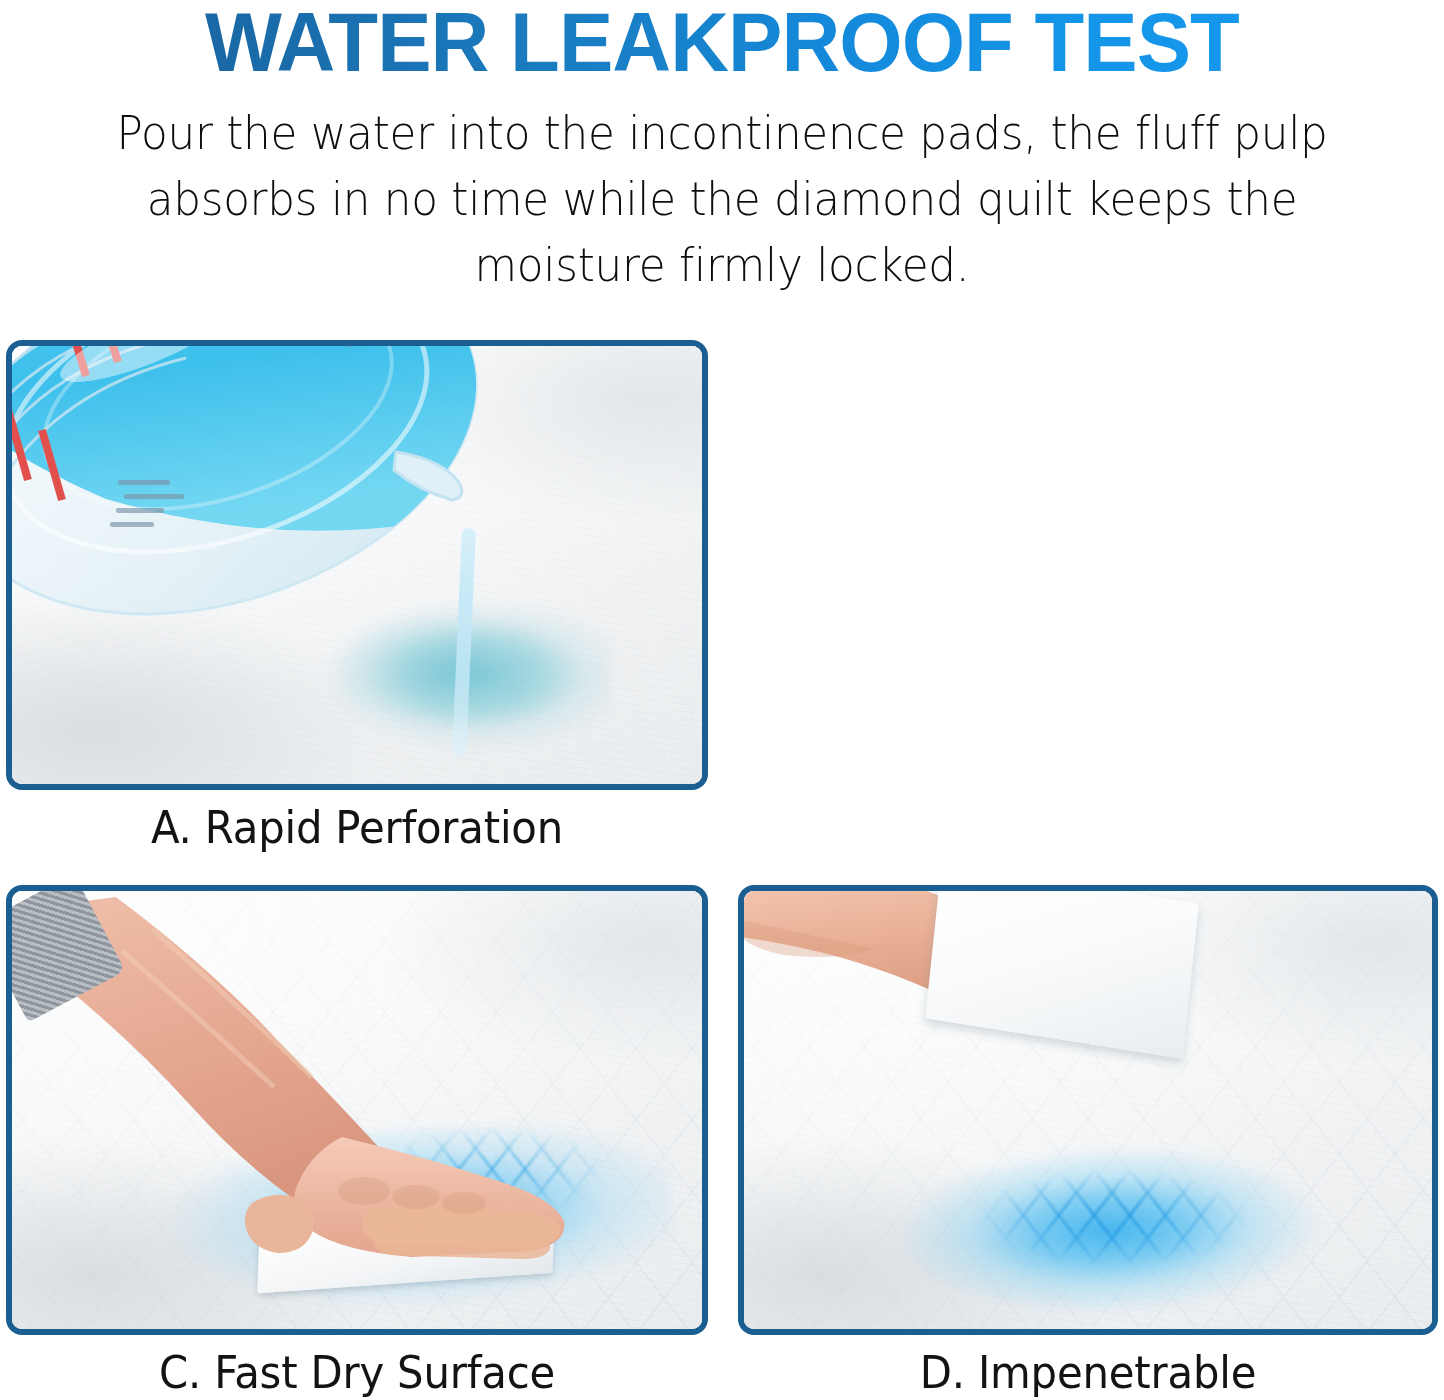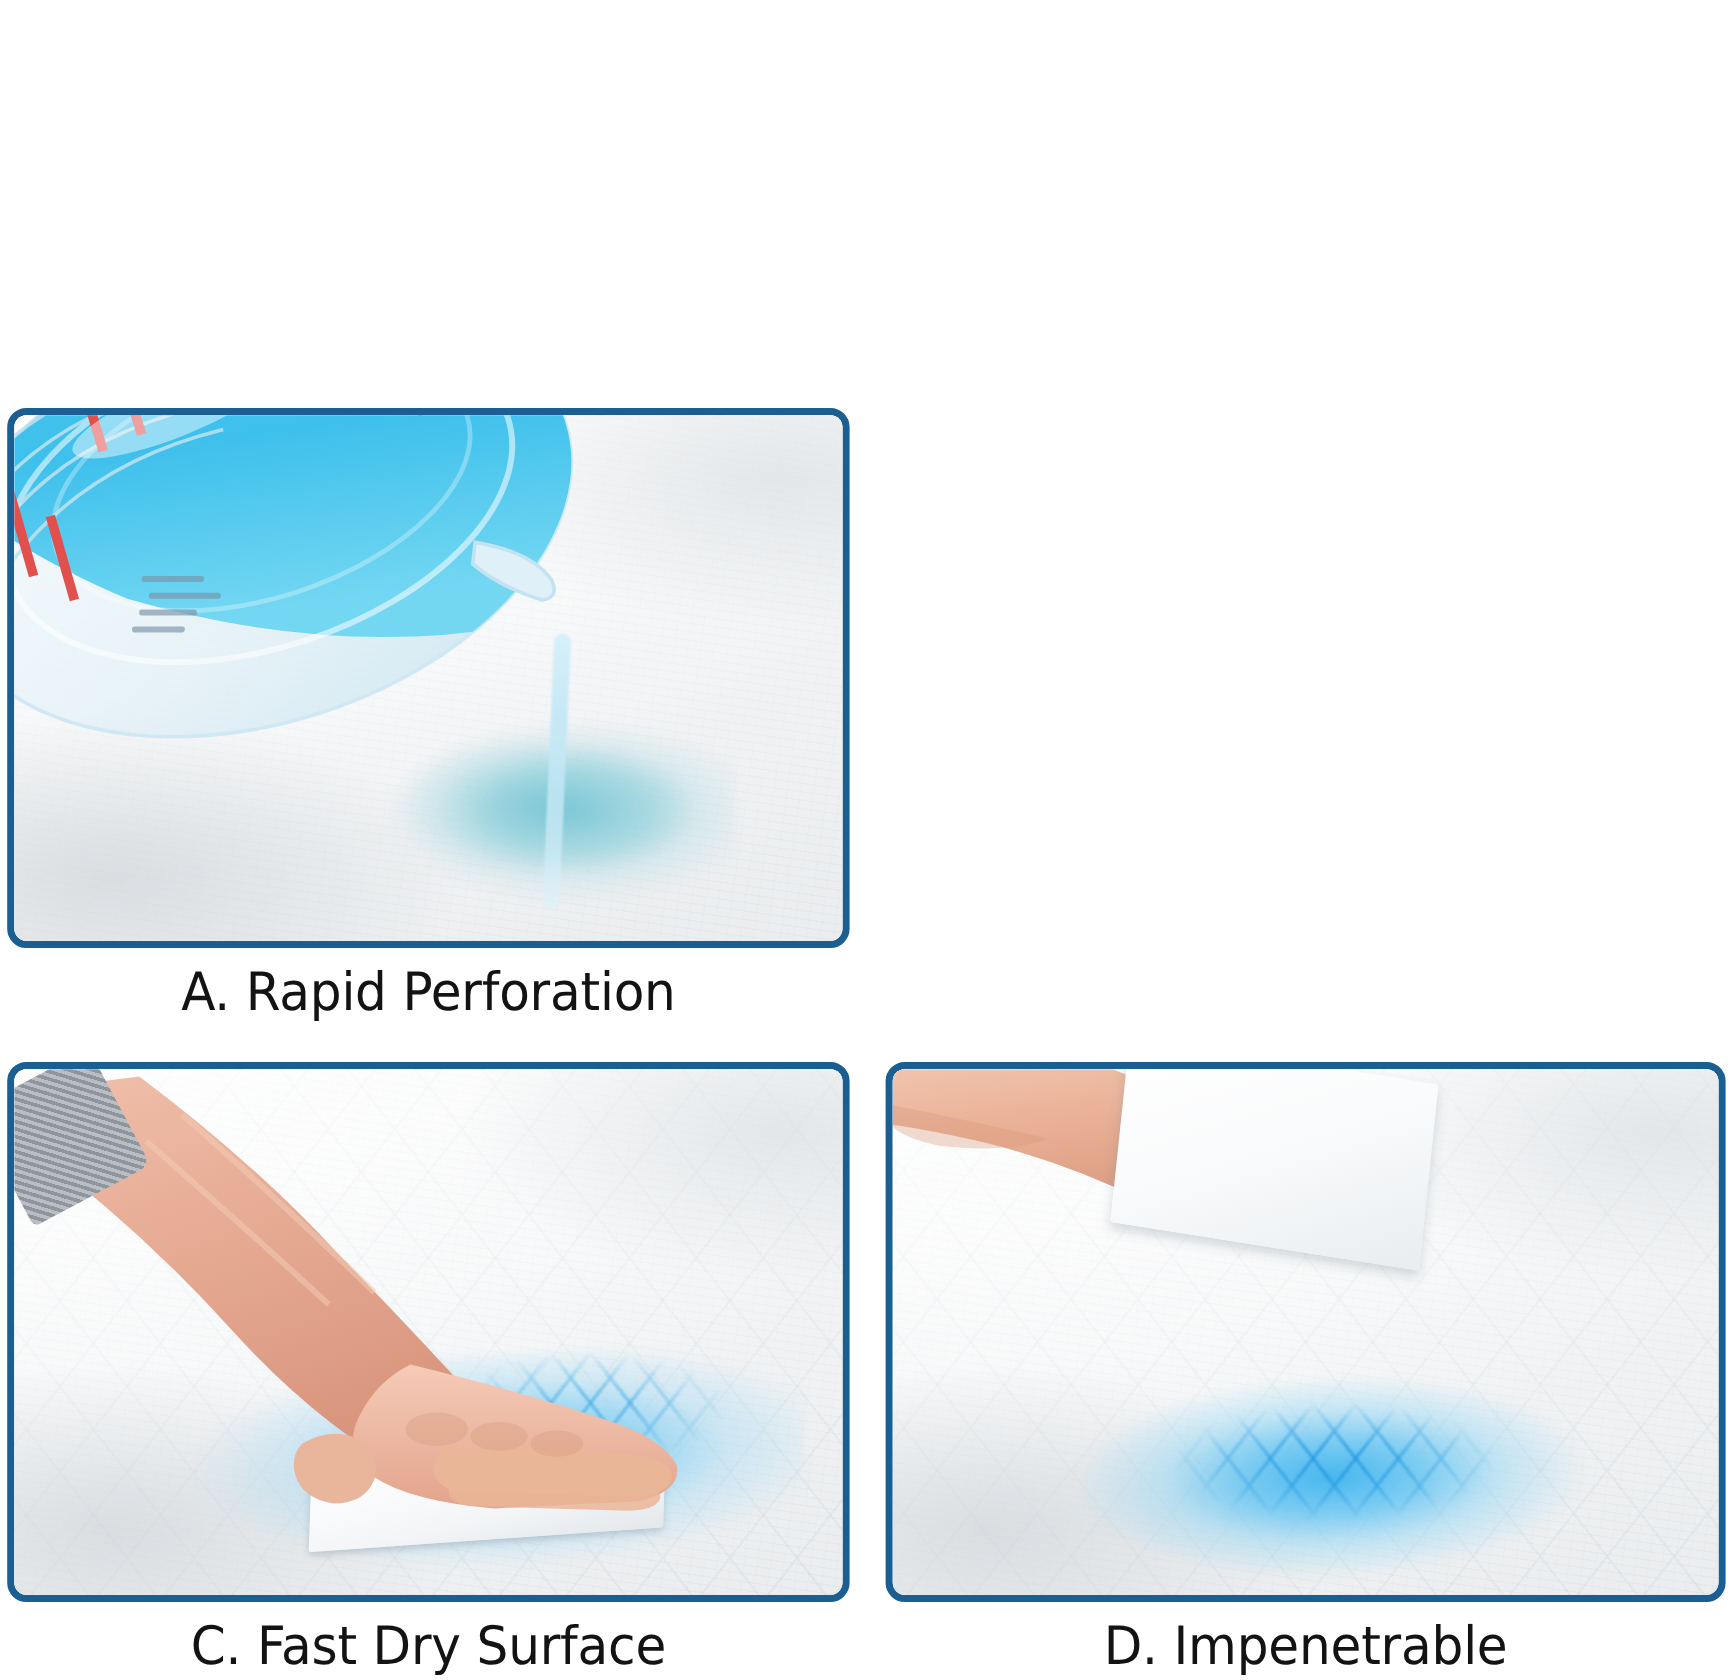--- a/index.html
+++ b/index.html
@@ -331,20 +331,24 @@
     border-radius: 2px;
   }
 
   svg { display: block; }
 </style>
 </head>
 <body>
 
 <div id="page">
 
+  <div id="header">
+    <div id="title">WATER LEAKPROOF TEST</div>
+    <div id="subtitle">Pour the water into the incontinence pads, the fluff pulp absorbs in no time while the diamond quilt keeps the moisture firmly locked.</div>
+  </div>
 
   <div id="grid">
 
     <div class="cell cell-a">
       <div class="photo-frame">
         <div class="photo">
           <div class="pad-base"></div>
           <div class="crepe"></div>
           <div class="pad-shade"></div>
 

